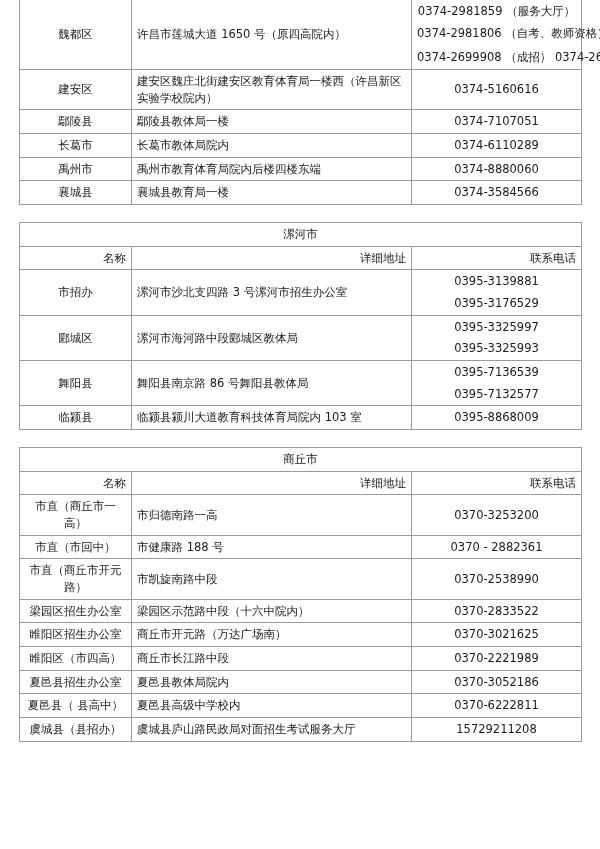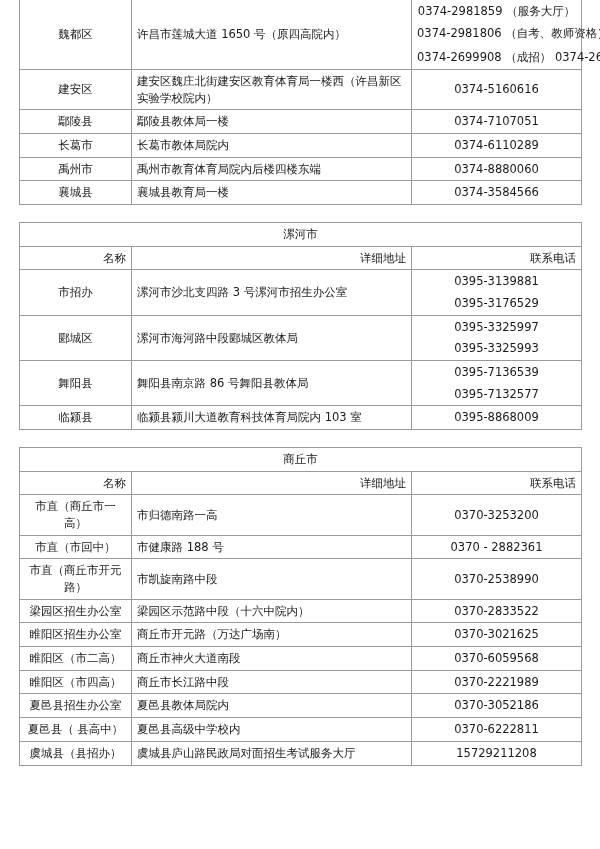--- a/index.html
+++ b/index.html
@@ -256,29 +256,20 @@
             <tr>
               <td class="col-name">睢阳区招生办公室</td>
               <td class="col-addr">商丘市开元路（万达广场南）</td>
               <td class="col-phone phone-lines">
                 <div class="phone-group">
                   <span>0370-3021625</span>
                 </div>
               </td>
             </tr>
             <tr>
-              <td class="col-name">睢阳区（市二高）</td>
-              <td class="col-addr">商丘市神火大道南段</td>
-              <td class="col-phone phone-lines">
-                <div class="phone-group">
-                  <span>0370-6059568</span>
-                </div>
-              </td>
-            </tr>
-            <tr>
               <td class="col-name">睢阳区（市四高）</td>
               <td class="col-addr">商丘市长江路中段</td>
               <td class="col-phone phone-lines">
                 <div class="phone-group">
                   <span>0370-2221989</span>
                 </div>
               </td>
             </tr>
             <tr>
               <td class="col-name">夏邑县招生办公室</td>

